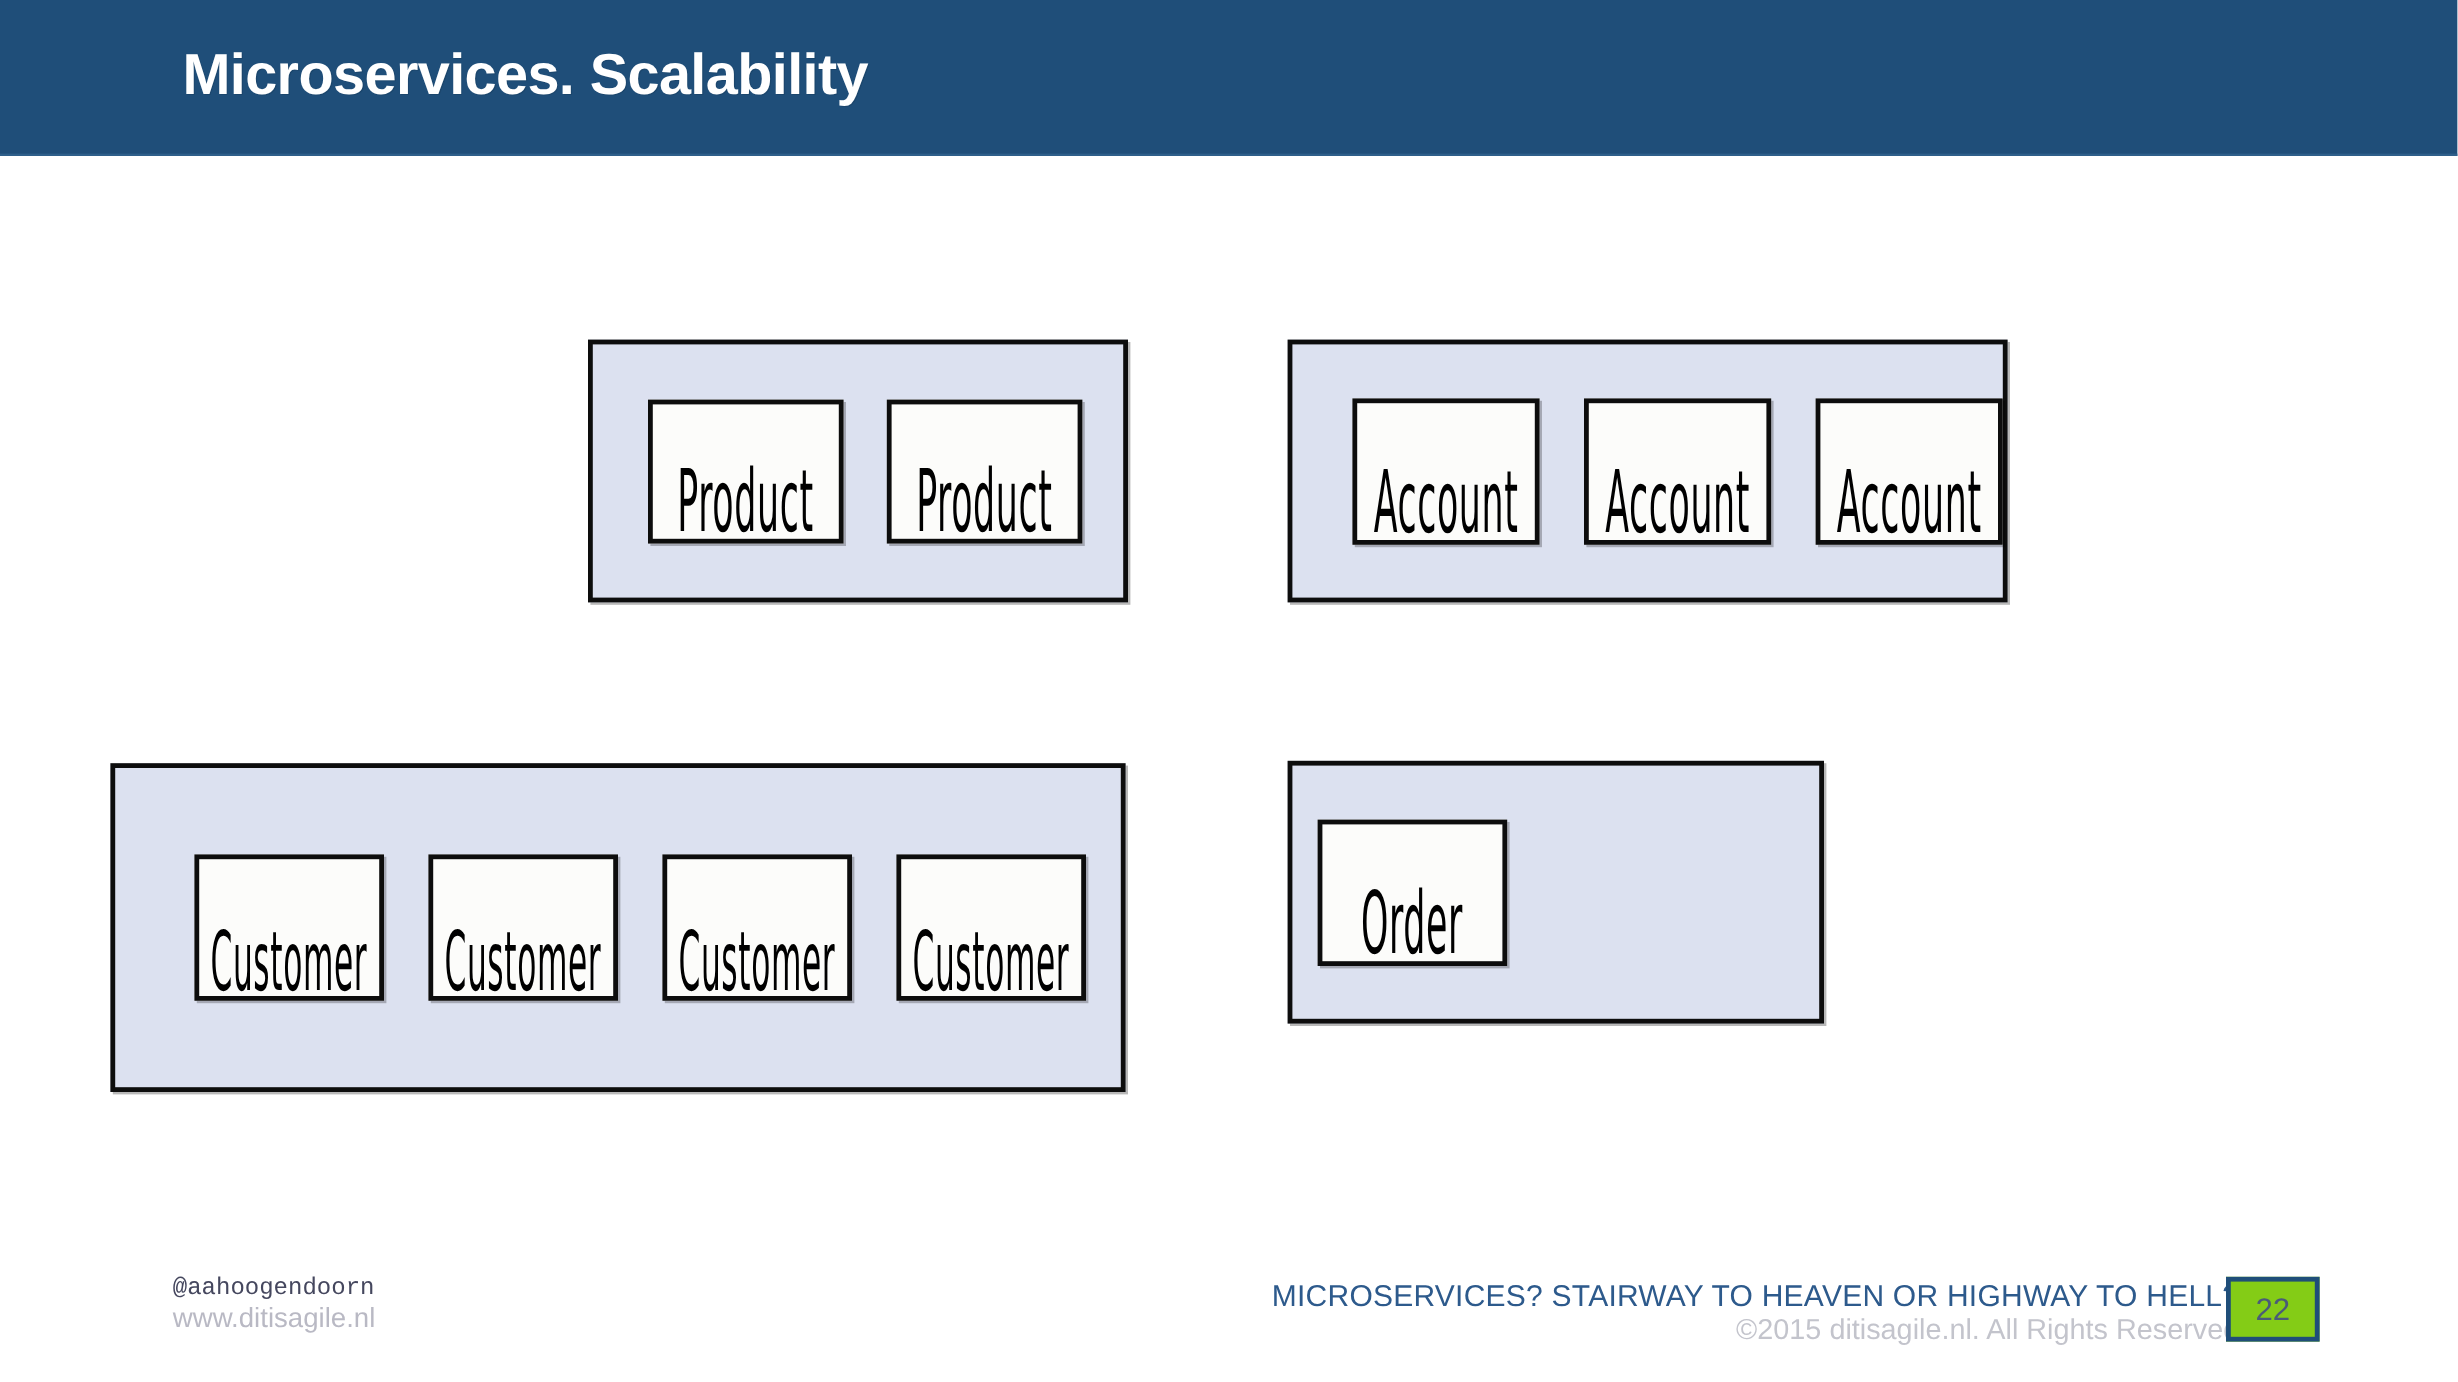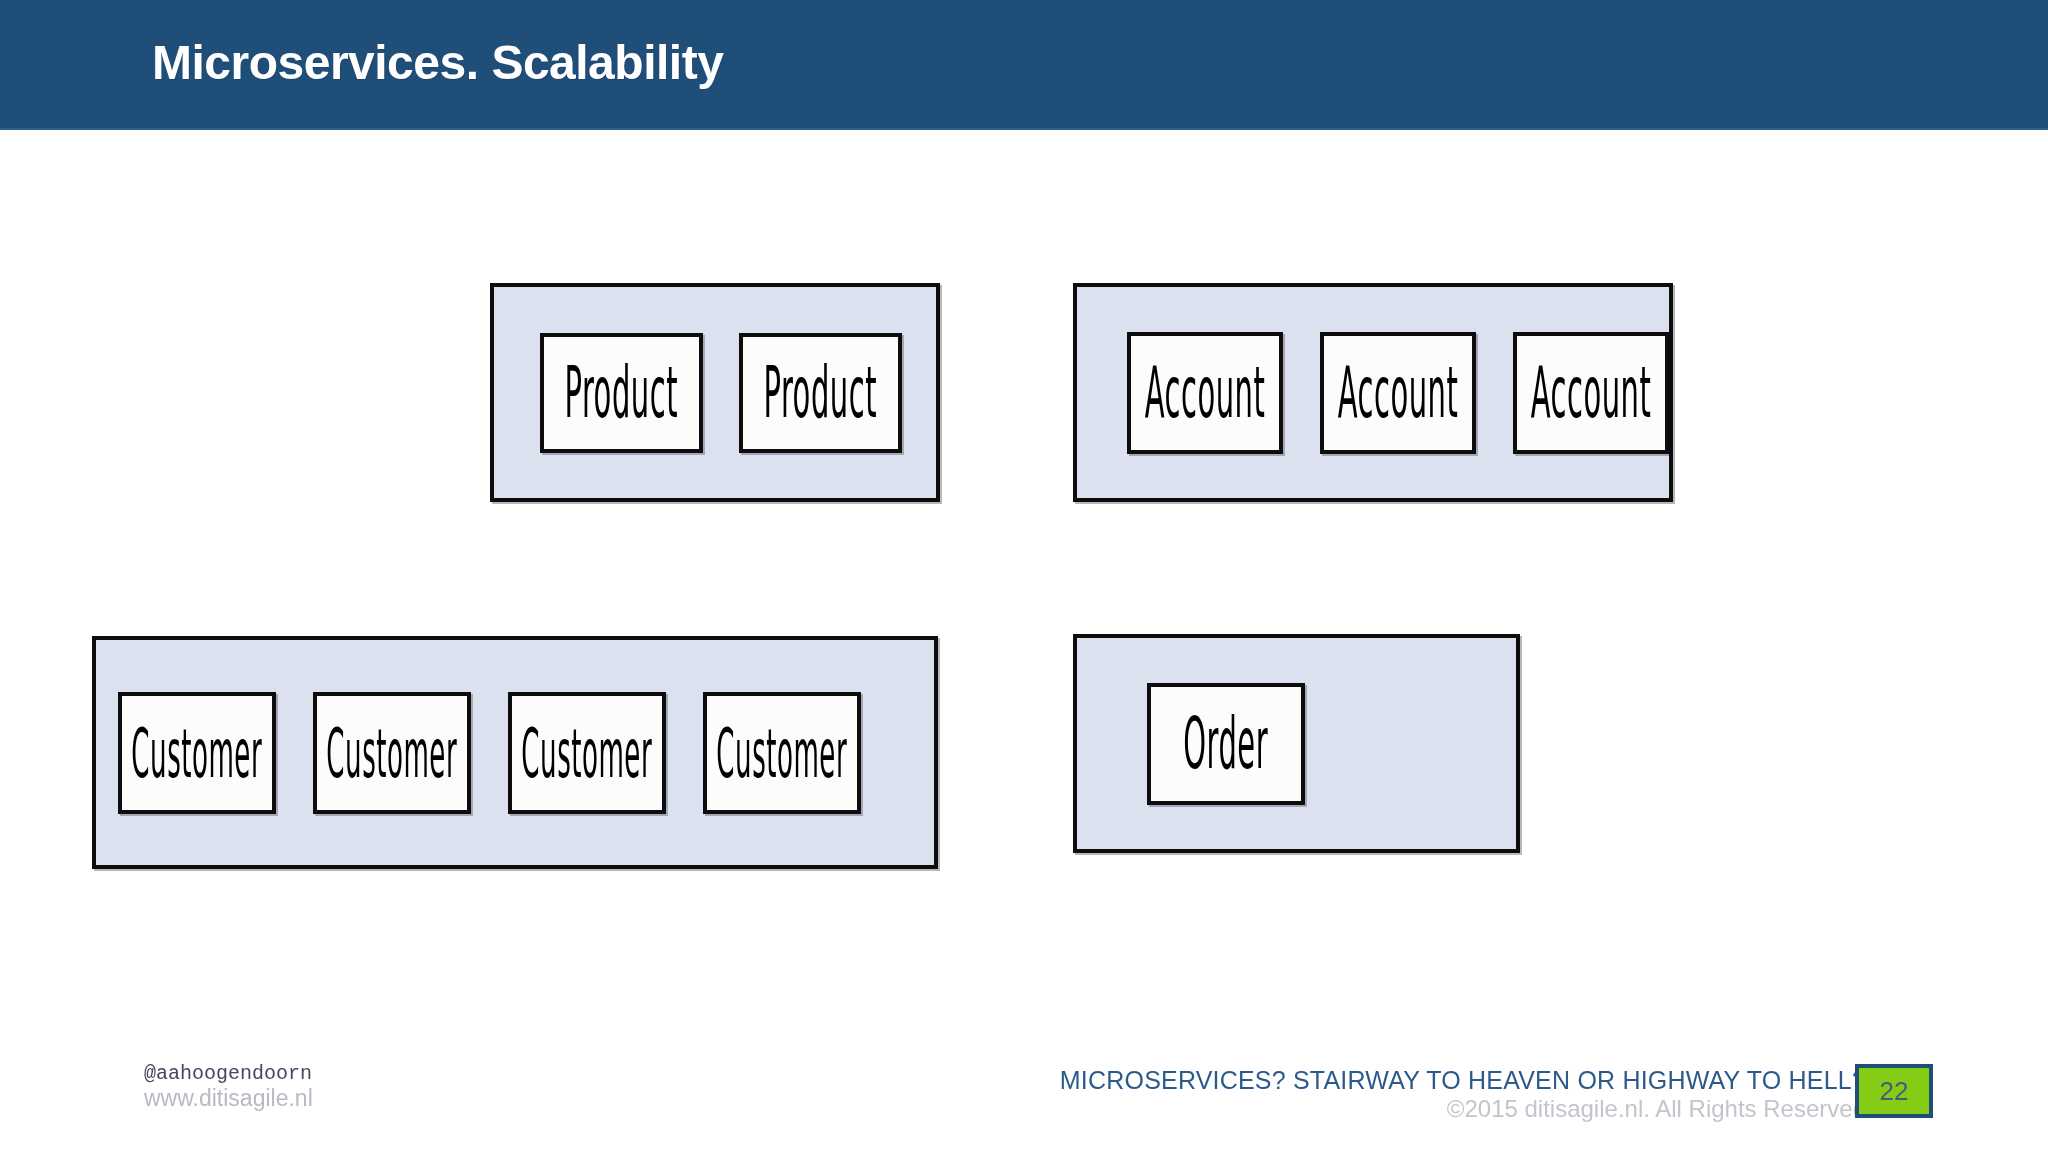--- a/index.html
+++ b/index.html
@@ -57,21 +57,21 @@
     display: flex;
     align-items: center;
     gap: 37px;
     padding-left: 41px;
   }
   .instance {
     background: #FCFCFA;
     border: 4px solid #0d0d0d;
     box-sizing: border-box;
     display: flex;
-    align-items: center;
+    align-items: flex-end;
     justify-content: center;
     box-shadow: 2px 2px 0 rgba(0,0,0,0.25);
   }
   .instance-label {
     font-family: "DejaVu Sans Condensed", "Liberation Sans Narrow", "Liberation Sans", sans-serif;
     font-weight: 400;
     color: #000000;
     line-height: 1;
     white-space: nowrap;
     transform: scaleX(0.52) scaleY(1.16);
@@ -81,36 +81,36 @@
   }
 
   
   #group-product {
     left: 490px;  top: 283px;  width: 450px;  height: 219px;
   }
   #group-account {
     left: 1073px; top: 283px;  width: 600px;  height: 219px;
   }
   #group-customer {
-    left: 92px;   top: 636px;  width: 846px;  height: 233px;
+    left: 92px;   top: 636px;  width: 846px;  height: 274px; padding-left: 44px;
   }
   #group-order {
     left: 1073px; top: 634px;  width: 447px;  height: 219px;
   }
 
   
   #group-product .instance  { width: 163px; height: 120px; }
   #group-account .instance  { width: 156px; height: 122px; }
   #group-customer .instance { width: 158px; height: 122px; }
   #group-order .instance    { width: 158px; height: 122px; }
 
   #group-product .group-instances  { padding-left: 46px; gap: 36px; }
   #group-account .group-instances  { padding-left: 50px; gap: 37px; }
   #group-customer .group-instances { padding-left: 22px; gap: 37px; }
-  #group-order .group-instances    { padding-left: 70px; gap: 37px; }
+  #group-order .group-instances    { padding-left: 21px; gap: 37px; }
 
   #group-product .instance-label  { font-size: 62px; }
   #group-account .instance-label  { font-size: 62px; }
   #group-customer .instance-label { font-size: 58px; transform: scaleX(0.50) scaleY(1.18); }
   #group-order .instance-label    { font-size: 62px; }
 
   
   .footer-left {
     position: absolute;
     left: 144px;

